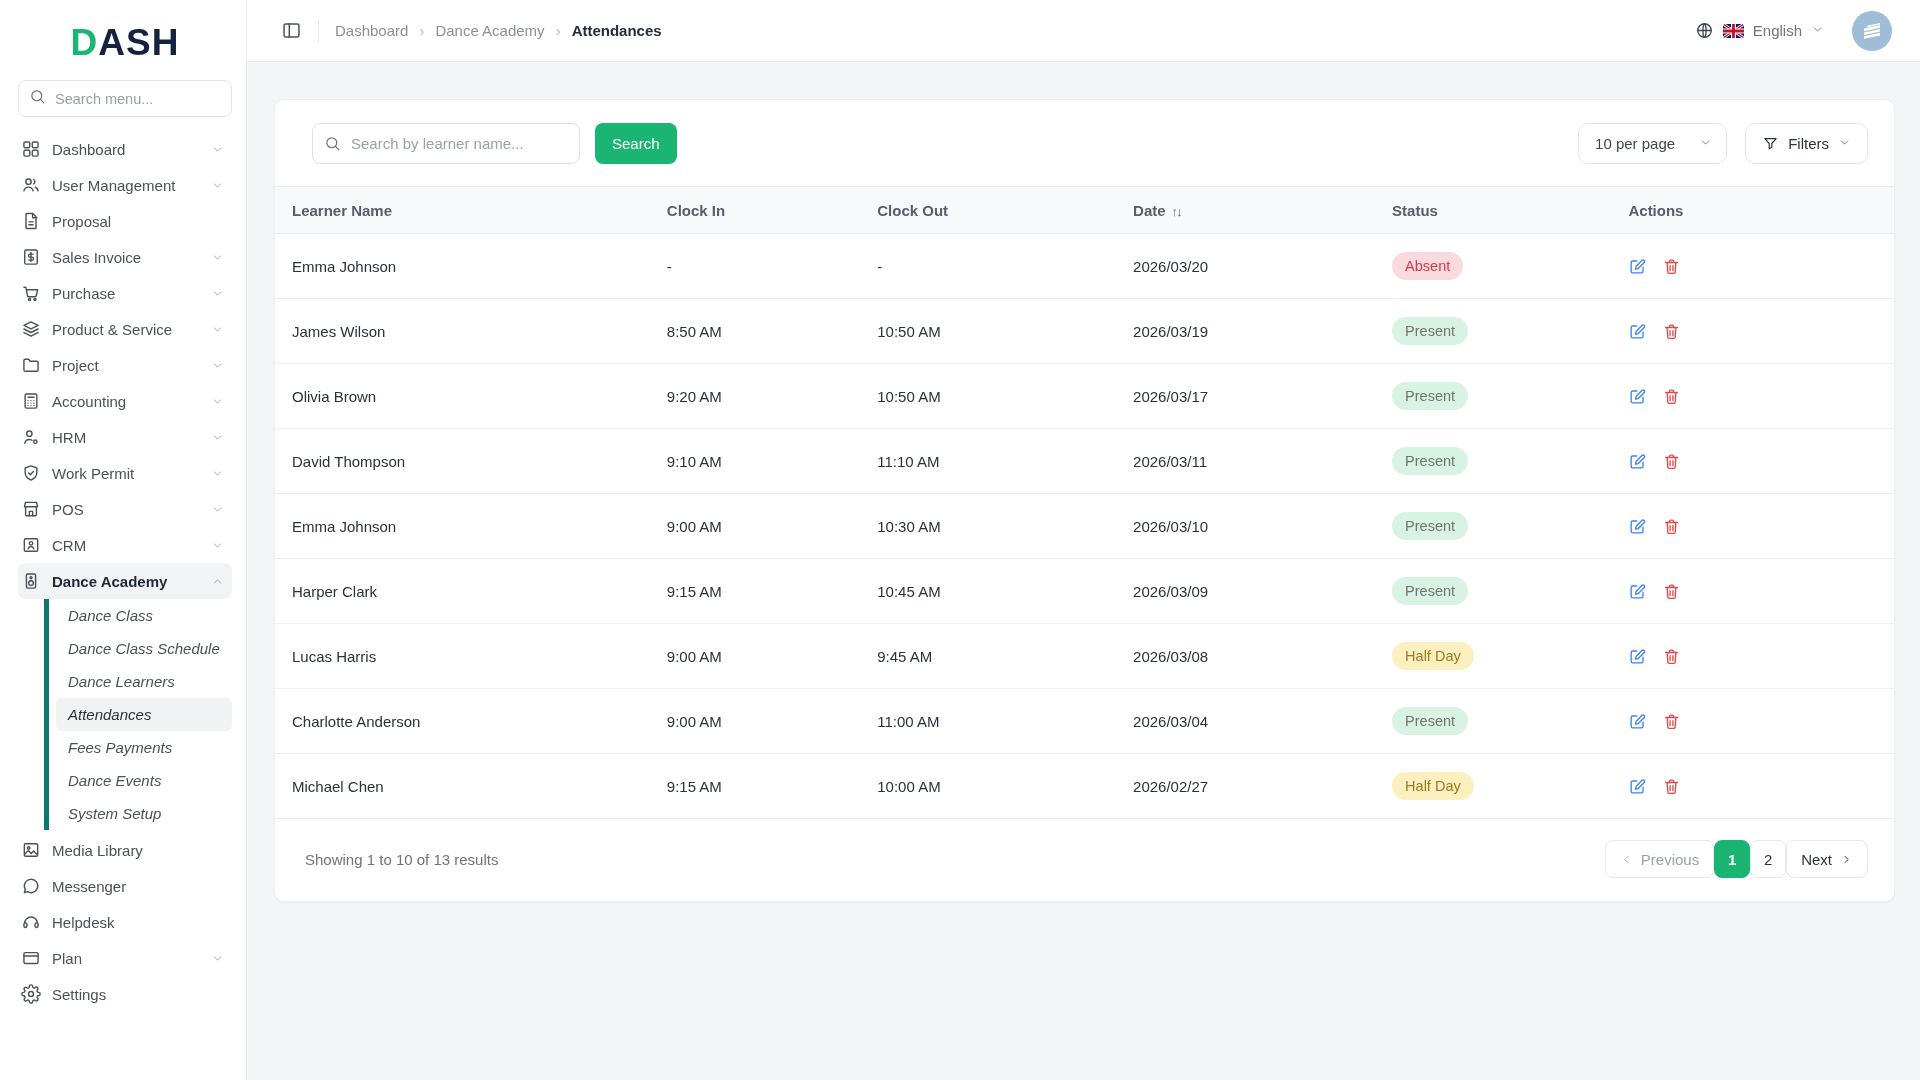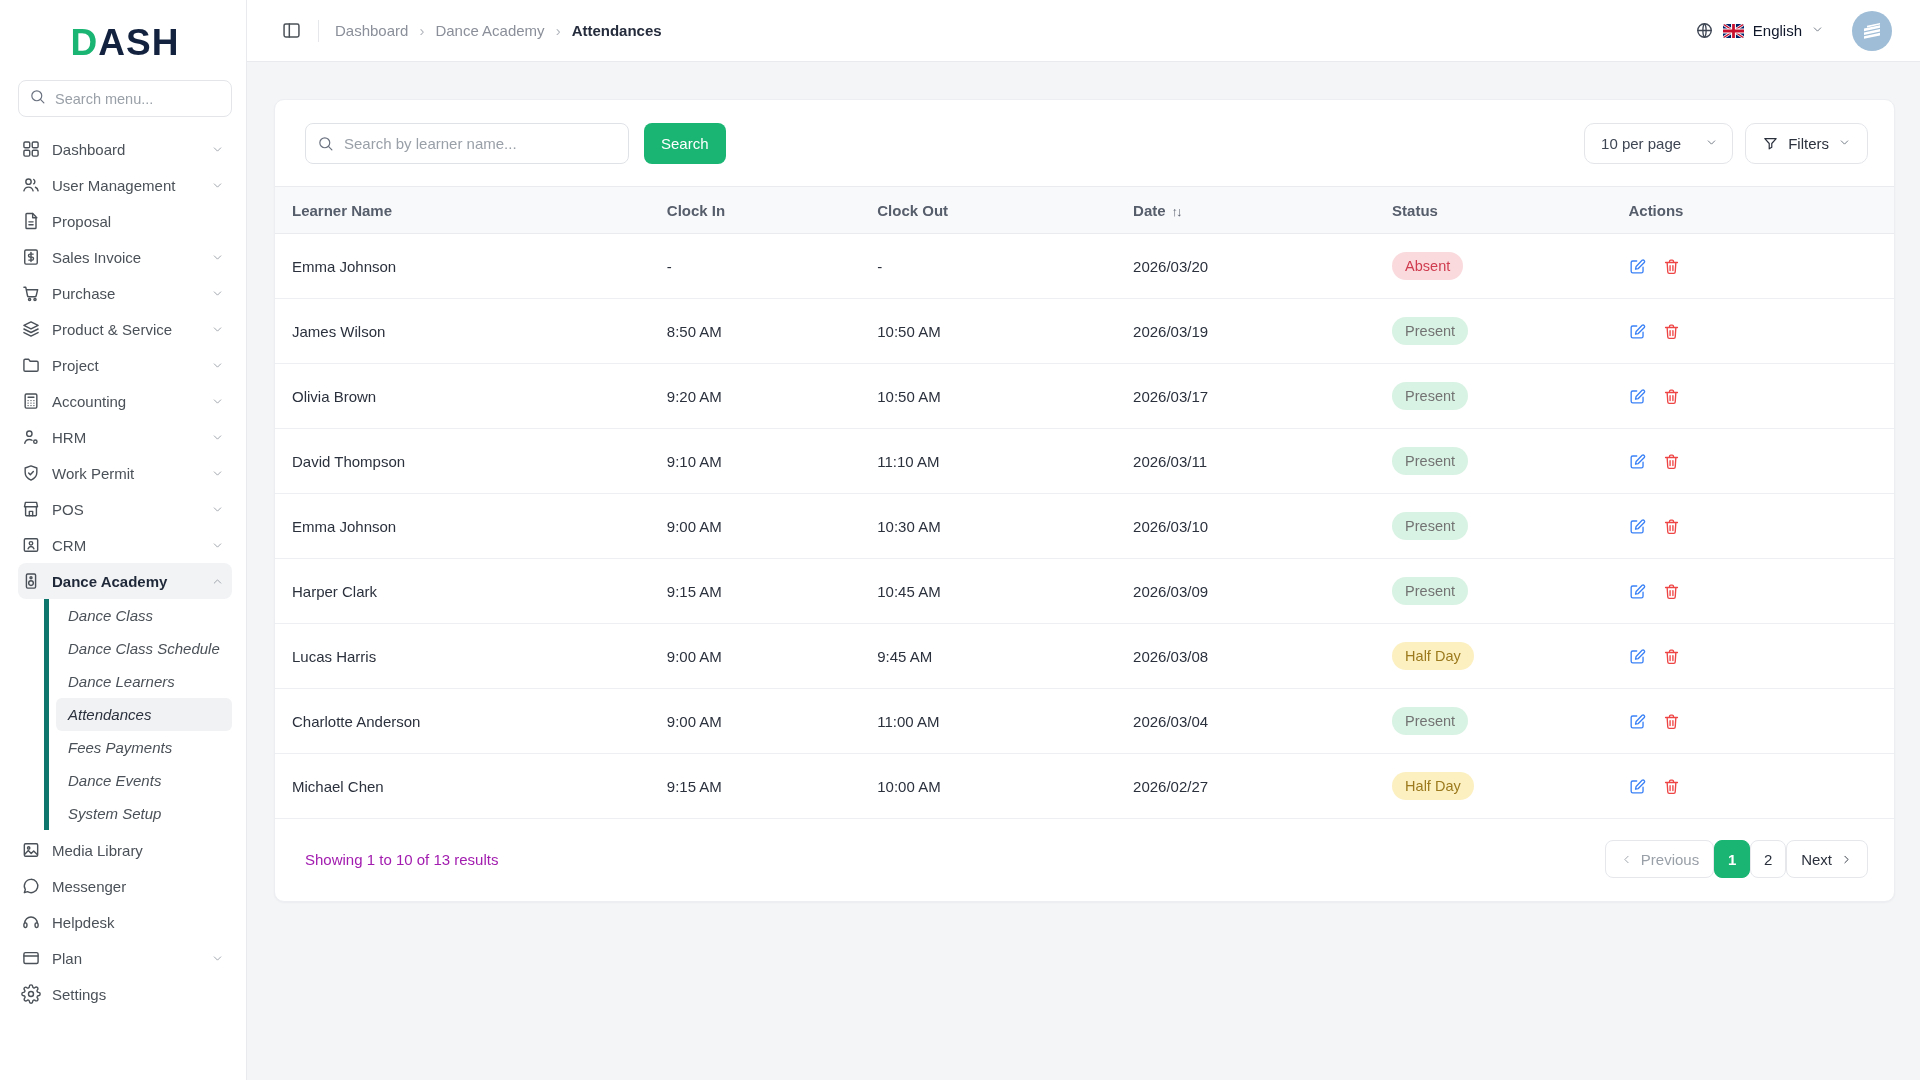--- a/index.html
+++ b/index.html
@@ -37,44 +37,44 @@
   .topbar .toggle svg { width:21px; height:21px; stroke:#4b5158; }
   .vdiv { width:1px; height:22px; background:#e5e7eb; margin:0 16px; }
   .crumbs { display:flex; align-items:center; gap:11px; font-size:15px; }
   .crumb { color:#8a8f99; cursor:pointer; }
   .crumb-sep { color:#b3b7be; font-size:15px; }
   .crumb-current { color:#252c3c; font-weight:600; }
   .top-right { margin-left:auto; display:flex; align-items:center; }
   .lang { display:flex; align-items:center; gap:9px; cursor:pointer; }
   .lang svg.globe { width:19px; height:19px; stroke:#3f4654; }
   .flag { width:21px; height:14px; border-radius:2.5px; overflow:hidden; display:flex; }
-  .lang-label { font-size:15px; color:#0f172a; }
+  .lang-label { font-size:15px; color:#737373; }
   .lang .chev svg { width:13px; height:13px; stroke:#6b7280; }
   .avatar { width:40px; height:40px; border-radius:50%; background:#9fbdd6; margin-left:28px;
     display:flex; align-items:center; justify-content:center; cursor:pointer; }
 
   
   .content { margin-left:247px; padding:20px 25px 0 27px; }
   .title-row { display:flex; align-items:flex-start; justify-content:space-between; }
   .page-title { font-size:24px; font-weight:700; color:#1f2838; }
   .add-btn { width:40px; height:37px; border:none; border-radius:8px; background:#1ab573;
     display:flex; align-items:center; justify-content:center; cursor:pointer; }
   .add-btn svg { width:18px; height:18px; stroke:#fff; }
 
   .card { margin-top:17px; background:#fff; border:1px solid #eceef1; border-radius:10px;
     box-shadow:0 1px 2px rgba(20,25,40,.04); overflow:hidden; }
   .card-toolbar { display:flex; align-items:center; padding:23px 26px 22px 30px; }
-  .search-wrap { position:relative; width:324px; }
+  .search-wrap { position:relative; width:268px;margin-left:7px; }
   .search-wrap svg { position:absolute; left:12px; top:12px; width:17px; height:17px; }
   .search-input { width:100%; height:41px; border:1px solid #dfe2e6; border-radius:8px;
     padding:0 12px 0 38px; font-size:15px; font-family:"Liberation Sans", sans-serif; color:#3f4654; outline:none; }
   .search-input::placeholder { color:#9aa0a8; }
   .search-btn { height:41px; margin-left:15px; padding:4px 17px; border:none; border-radius:8px;
     background:#1ab573; color:#fff; font-size:15px; font-family:"Liberation Sans", sans-serif; cursor:pointer; }
-  .toolbar-right { margin-left:auto; display:flex; align-items:center; gap:12px; }
+  .toolbar-right { margin-left:auto; display:flex; align-items:center; gap:18px; }
   .per-page { height:41px; display:flex; align-items:center; gap:24px; border:1px solid #e3e5e9;
     border-radius:10px; padding:0 14px 0 16px; font-size:15px; color:#3f4654; background:#fff; cursor:pointer; }
   .per-page .chev svg, .filters-btn .chev svg { width:13px; height:13px; stroke:#6b7280; }
   .filters-btn { height:41px; display:flex; align-items:center; gap:9px; border:1px solid #e3e5e9;
     border-radius:10px; padding:0 16px; font-size:15px; color:#2b313d; background:#fff; cursor:pointer; }
   .filters-btn svg.funnel { width:17px; height:17px; stroke:#2b313d; }
 
   table { width:100%; border-collapse:collapse; font-size:15px; }
   thead th { background:#f8f9fb; border-top:1px solid #e9ebee; border-bottom:1px solid #e9ebee;
     height:47px; text-align:left; color:#565d6b; font-weight:700; }
@@ -83,21 +83,21 @@
   .sort { font-size:13px; color:#565d6b; margin-left:6px; letter-spacing:-2px; }
   .badge { display:inline-block; padding:6px 13px; border-radius:999px; font-size:14.5px; }
   .badge-present { background:#d8f3e3; color:#737373; }
   .badge-absent { background:#fadadd; color:#cf3c4f; }
   .badge-half-day { background:#fcf0c1; color:#9c7a1d; }
   .row-actions { display:flex; align-items:center; gap:15px; }
   .icon-btn { background:none; border:none; cursor:pointer; display:flex; padding:0; }
   .icon-btn svg { width:19px; height:19px; }
 
   .card-footer { display:flex; align-items:center; padding:21px 26px 23px 30px; }
-  .results-summary { font-size:15px; color:#a21caf; }
+  .results-summary { font-size:15px; color:#737373; }
   .pager { margin-left:auto; display:flex; align-items:flex-end; gap:0; }
   .pg-btn { height:38px; border:1px solid #e5e7eb; background:#fff; border-radius:8px;
     display:flex; align-items:center; gap:8px; padding:0 14px; font-size:15px;
     font-family:"Liberation Sans", sans-serif; cursor:pointer; }
   .pg-prev { color:#9aa0a8; }
   .pg-prev svg { width:13px; height:13px; stroke:#9aa0a8; }
   .pg-next { color:#2b313d; }
   .pg-next svg { width:13px; height:13px; stroke:#2b313d; }
   .pg-num { width:36px; padding:0; justify-content:center; color:#2b313d; }
   .pg-num.pg-active { background:#1ab573; border-color:#1ab573; color:#fff; font-weight:600; }

